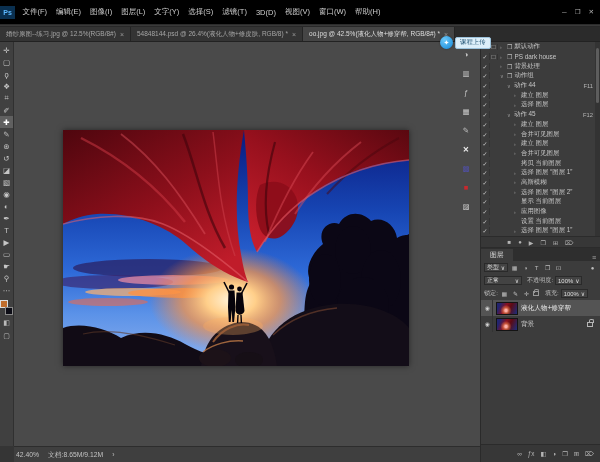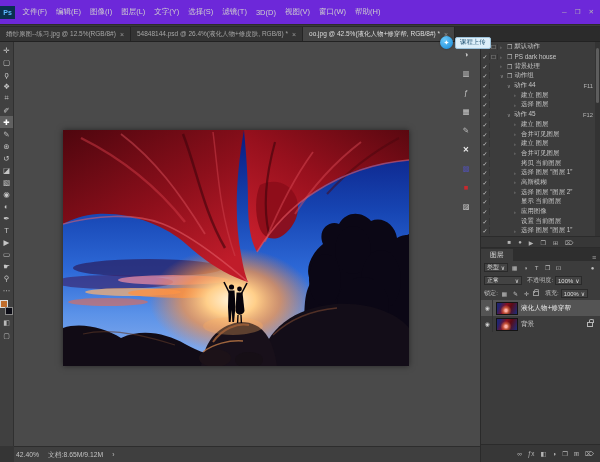--- a/index.html
+++ b/index.html
@@ -1,21 +1,21 @@
 <!DOCTYPE html>
 <html><head>
 <meta charset="utf-8">
 <style>
   *{margin:0;padding:0;box-sizing:border-box}
   html,body{width:600px;height:462px;overflow:hidden}
   body{font-family:"Liberation Sans",sans-serif;background:#323232;position:relative;color:#ccc}
   #app{position:absolute;inset:0;width:600px;height:462px;background:#323232}
 
   
-  .menubar{position:absolute;top:0;left:0;right:0;height:25px;background:#6d28d9;border-bottom:1px solid #2c2c2c;display:flex;align-items:center;font-size:7.5px;color:#cfcfcf;z-index:6}
+  .menubar{position:absolute;top:0;left:0;right:0;height:25px;background:#000000;border-bottom:1px solid #2c2c2c;display:flex;align-items:center;font-size:7.5px;color:#cfcfcf;z-index:6}
   .pslogo{width:15px;height:13px;background:#0a3050;color:#5db9ff;font-size:7px;font-weight:bold;display:flex;align-items:center;justify-content:center;margin-right:3px}
   .mi{padding:0 4.5px;white-space:nowrap}
   .winctl{margin-left:auto;display:flex;gap:8px;padding-right:6px;font-size:6.5px;color:#b5b5b5}
 
   
   .optbar{position:absolute;top:13px;left:0;right:0;height:14px;background:#3a3a3a;border-bottom:1px solid #282828;display:flex;align-items:center;font-size:6.6px;color:#bfbfbf;gap:3px;padding:0 3px;z-index:5}
   .field{background:#434343;border:1px solid #2a2a2a;height:10px;padding:0 3px;font-size:6.3px;color:#ddd;display:inline-flex;align-items:center;gap:2px;white-space:nowrap}
   .vsep{width:1px;height:10px;background:#2e2e2e;margin:0 2px}
   .modeicon{width:9px;height:9px;display:flex;align-items:center;justify-content:center;font-size:6.5px;color:#c9c9c9}
   .cb{width:6px;height:6px;border:1px solid #777;background:#3e3e3e;display:inline-block}

